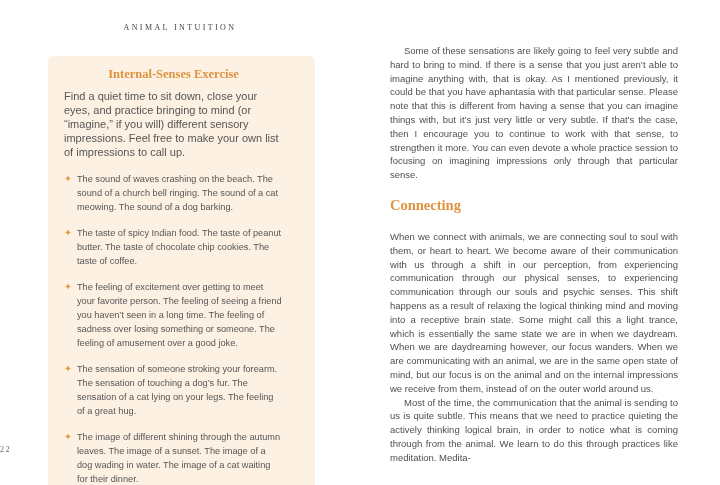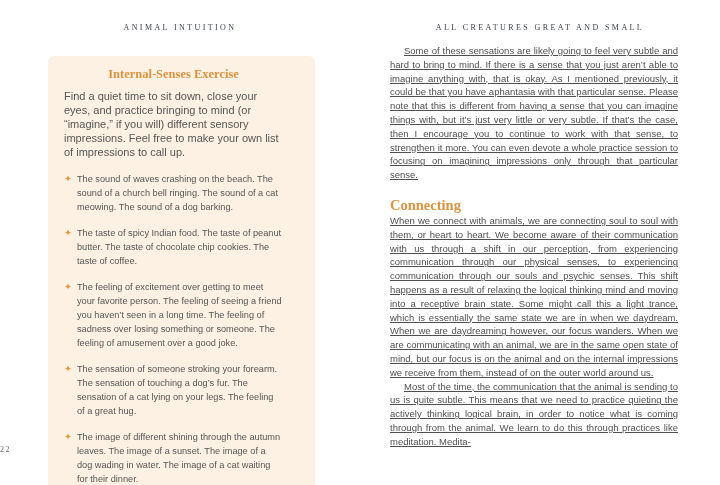--- a/index.html
+++ b/index.html
@@ -68,25 +68,24 @@
 
   
   .text-col {
     position: absolute; left: 30px; top: 44px; width: 288px;
   }
   .body-para {
     margin: 0;
     font-size: 9.5px; line-height: 13.8px;
     color: #4f4f4f;
     text-align: justify;
-    text-decoration: underline;
   }
   .first-line-indent { text-indent: 14px; }
   .section-heading {
-    margin: 15px 0 0 0;
+    margin: 15px 0 16px 0;
     font-family: "Liberation Serif", serif;
     font-weight: bold;
     font-size: 14.5px;
     color: #df923e;
   }
 </style>
 </head>
 <body>
 
 <div class="page page-left">
@@ -120,21 +119,20 @@
         <span>The image of different shining through the autumn leaves. The image of a sunset. The image of a dog wading in water. The image of a cat waiting for their dinner.</span>
       </li>
     </ul>
   </div>
 
   <div class="page-number">22</div>
 </div>
 
 <div class="page page-right">
 
-  <div class="running-head">ALL CREATURES GREAT AND SMALL</div>
 
   <div class="text-col">
     <p class="body-para first-line-indent">Some of these sensations are likely going to feel very subtle and hard to bring to mind. If there is a sense that you just aren’t able to imagine anything with, that is okay. As I mentioned previously, it could be that you have aphantasia with that particular sense. Please note that this is different from having a sense that you can imagine things with, but it’s just very little or very subtle. If that’s the case, then I encourage you to continue to work with that sense, to strengthen it more. You can even devote a whole practice session to focusing on imagining impressions only through that particular sense.</p>
 
     <h2 class="section-heading">Connecting</h2>
 
     <p class="body-para">When we connect with animals, we are connecting soul to soul with them, or heart to heart. We become aware of their communication with us through a shift in our perception, from experiencing communication through our physical senses, to experiencing communication through our souls and psychic senses. This shift happens as a result of relaxing the logical thinking mind and moving into a receptive brain state. Some might call this a light trance, which is essentially the same state we are in when we daydream. When we are daydreaming however, our focus wanders. When we are communicating with an animal, we are in the same open state of mind, but our focus is on the animal and on the internal impressions we receive from them, instead of on the outer world around us.</p>
 
     <p class="body-para first-line-indent">Most of the time, the communication that the animal is sending to us is quite subtle. This means that we need to practice quieting the actively thinking logical brain, in order to notice what is coming through from the animal. We learn to do this through practices like meditation. Medita-</p>
   </div>

